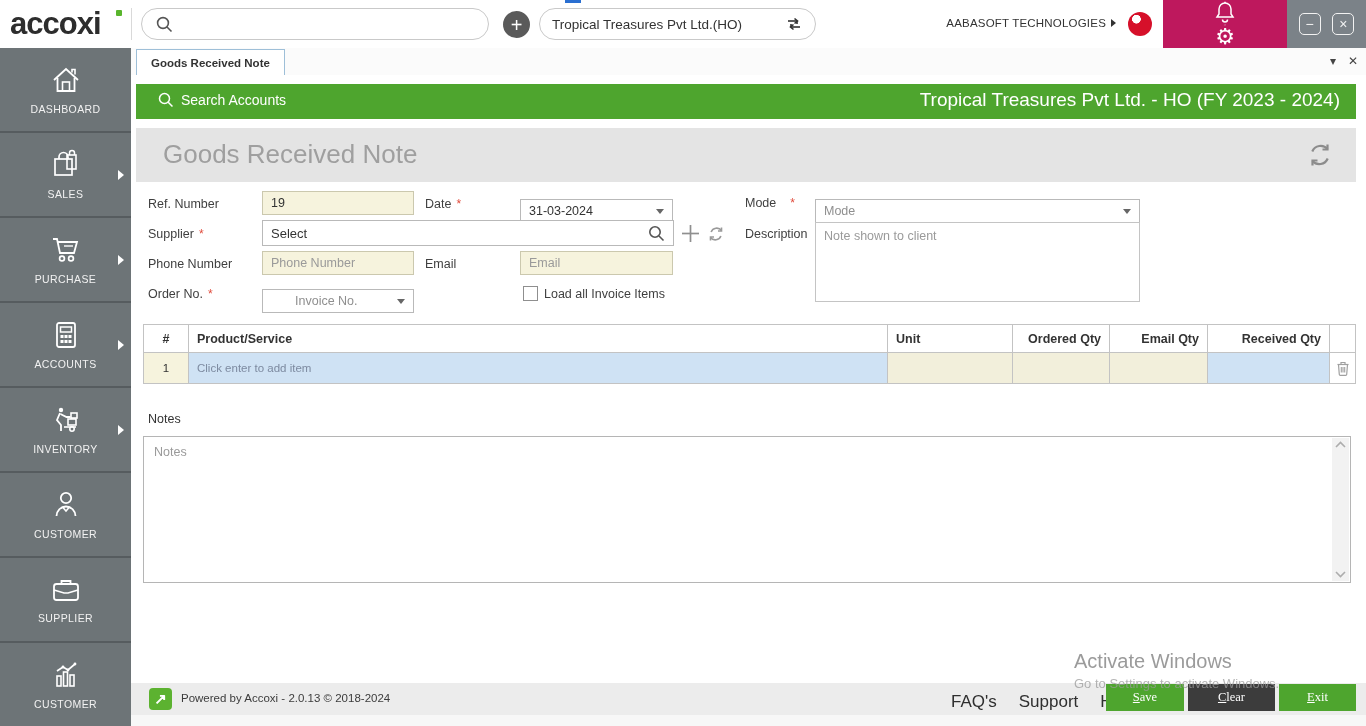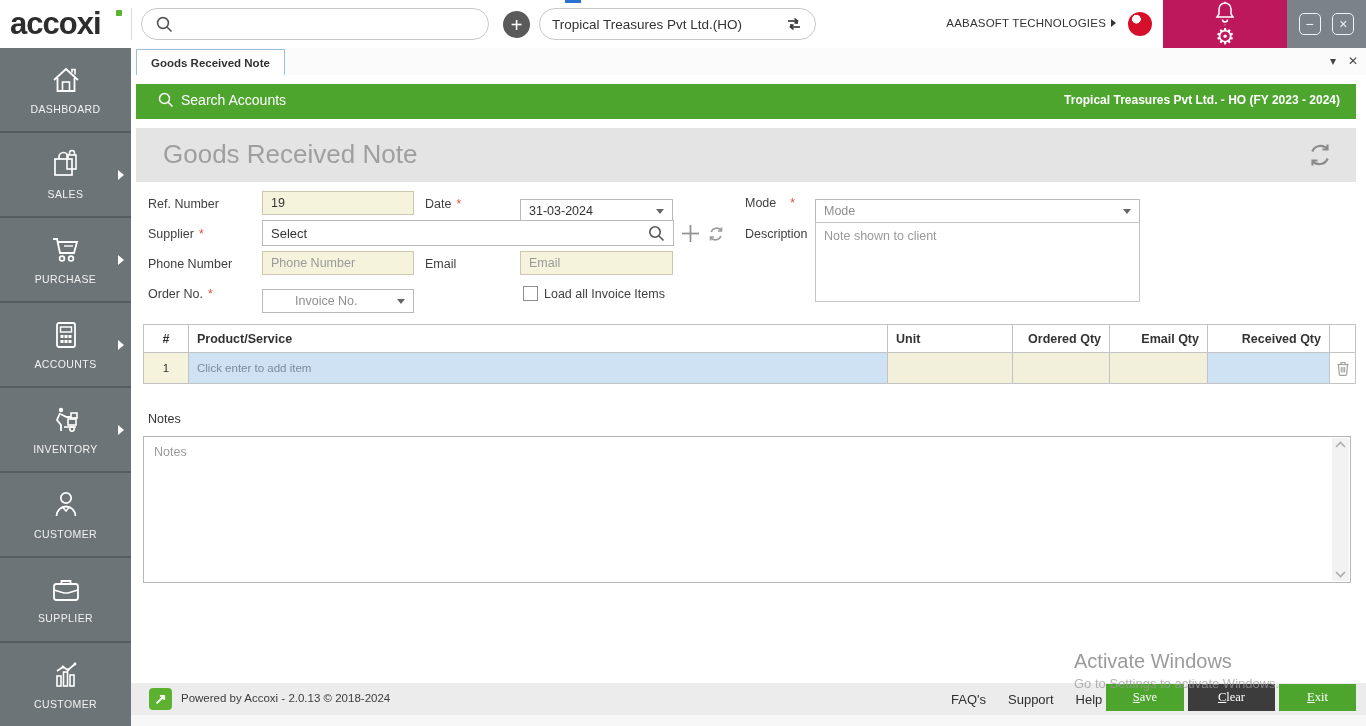--- a/index.html
+++ b/index.html
@@ -53,21 +53,21 @@
 
   
   .tabstrip { position:absolute; left:131px; top:48px; width:1235px; height:27px; background:#fbfbfb; }
   .tab { position:absolute; left:5px; top:1px; height:26px; padding:0 14px; background:#fff;
          border:1px solid #9ebfd8; border-bottom:none; display:flex; align-items:center;
          font-size:11.5px; font-weight:700; color:#333; }
   .tab-ctrl { position:absolute; top:6px; font-size:12px; color:#444; }
   .greenbar { position:absolute; left:136px; top:84px; width:1220px; height:35px; background:#4ea52e;
               color:#fff; display:flex; align-items:center; justify-content:space-between; padding:0 16px 4px 22px; }
   .greenbar .left { display:flex; align-items:center; gap:7px; font-size:14px; }
-  .greenbar .right { font-size:12px;font-weight:bold; }
+  .greenbar .right { font-size:19px; }
   .grayhead { position:absolute; left:136px; top:128px; width:1220px; height:54px; background:#e4e4e4; }
   .page-title { position:absolute; left:27px; top:11px; font-size:26px; font-weight:400; color:#9f9f9f; }
   .refresh-big { position:absolute; right:22px; top:13px; }
 
   .f-label { position:absolute; font-size:12.5px; color:#3f3f3f; }
   .req { color:#e04b3c; margin-left:5px; font-size:12px; }
   .inp { position:absolute; border:1px solid #c4c4c4; background:#fff; font-size:12.5px; color:#333;
          padding:0 8px; font-family:"Liberation Sans",sans-serif; outline:none; }
   .inp.cream { background:#f6f3dd; border-color:#cbc8ae; }
   .inp::placeholder { color:#9a9a9a; }
@@ -108,21 +108,21 @@
   .notes-wrap textarea::placeholder { color:#9a9a9a; }
   .vscroll { position:absolute; right:1px; top:1px; width:17px; height:143px; background:#f2f2f2;
              display:flex; flex-direction:column; justify-content:space-between; align-items:center; padding:3px 0; }
 
   
   .footer { position:absolute; left:131px; top:683px; width:1235px; height:32px; background:#ececec;
             display:flex; align-items:center; }
   .f-logo { position:absolute; left:18px; top:5px; width:23px; height:22px; background:#5cb230; border-radius:4px;
             color:#fff; display:flex; align-items:center; justify-content:center; font-size:15px; font-weight:800; }
   .powered { position:absolute; left:50px; top:9px; font-size:11.5px; color:#3c3c3c; }
-  .f-links { position:absolute; left:820px; top:9px; display:flex; gap:22px; font-size:13px; color:#2f2f2f; }
+  .f-links { position:absolute; left:820px; top:9px; display:flex; gap:22px; font-size:17px; color:#2f2f2f; }
   .btn { position:absolute; top:1px; height:27px; border:none; color:#fff; font-size:12.5px;
          font-family:"Liberation Sans",sans-serif; cursor:pointer; }
   .btn span { display:block;font-family:Liberation Serif, serif; }
   .btn span::first-letter { text-decoration:underline; }
   .btn.green { background:#4ea52e; }
   .btn.dark { background:#3c3c3c; }
   .btn-save { left:975px; width:78px; }
   .btn-clear { left:1057px; width:87px; }
   .btn-exit { left:1148px; width:77px; }
   .below-footer { position:absolute; left:131px; top:715px; width:1235px; height:11px; background:#f7f7f7; }

